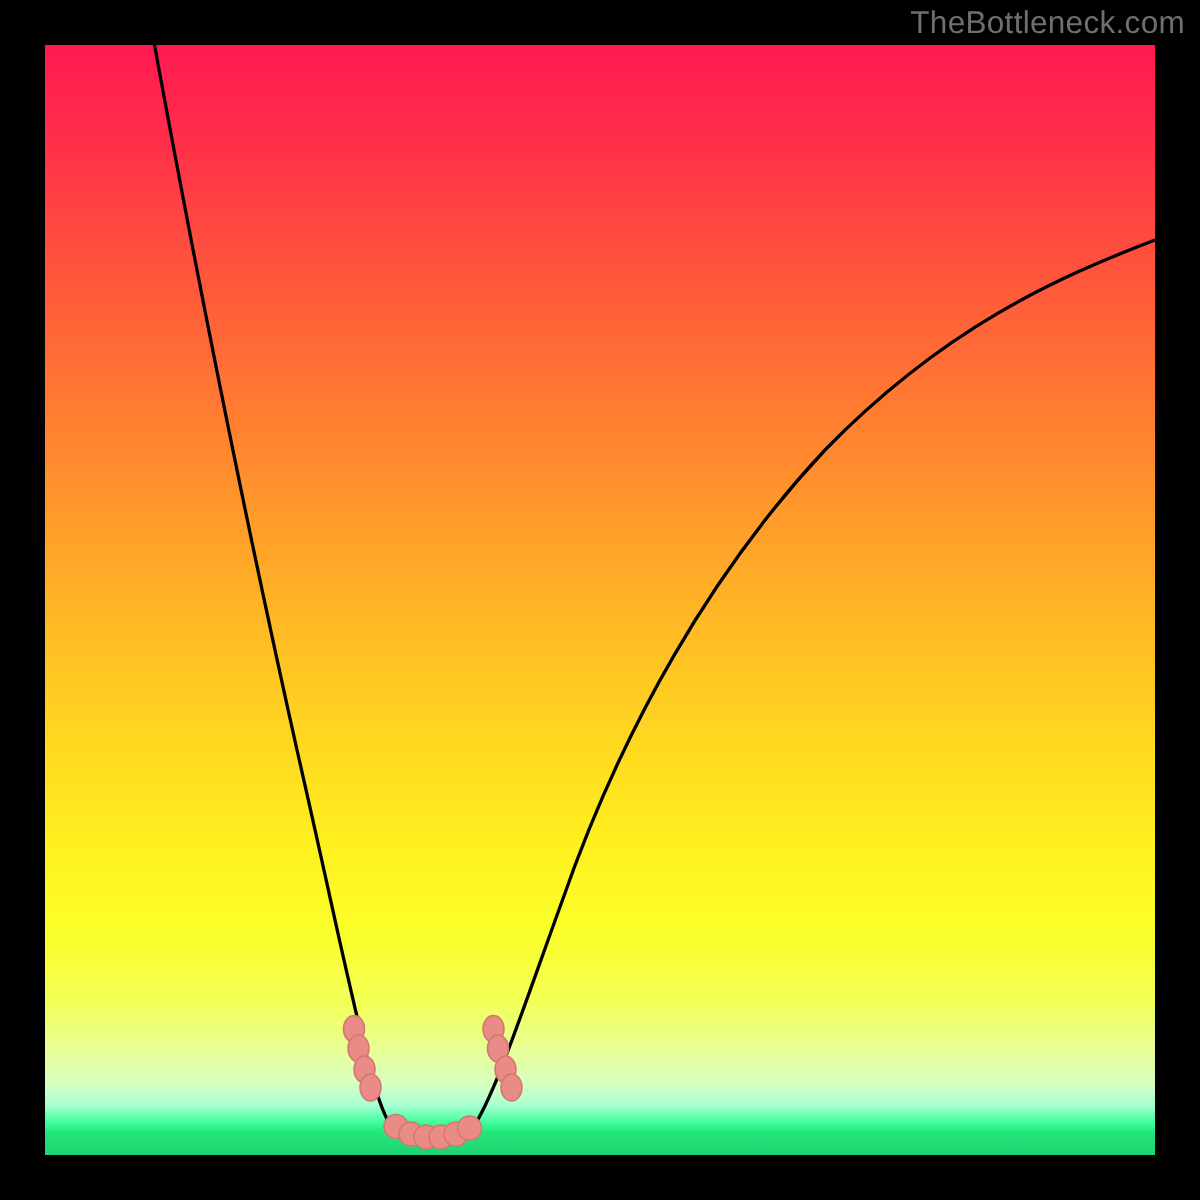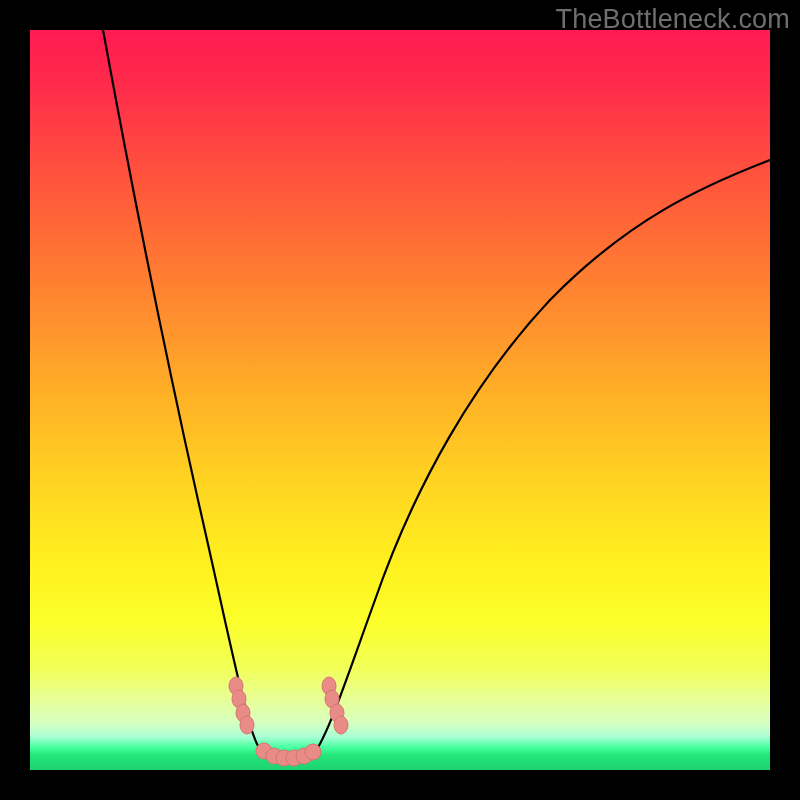--- a/index.html
+++ b/index.html
@@ -51,21 +51,21 @@
     top: 0;
     width: 740px;
     height: 740px;
     overflow: visible;
   }
   .watermark {
     position: absolute;
     top: 4px;
     right: 10px;
     color: #6f6f6f;
-    font-size: 27px;
+    font-size: 21px;
     font-weight: 500;
     letter-spacing: 0.2px;
     user-select: none;
   }
   .curve {
     fill: none;
     stroke: #000;
     stroke-width: 2.2;
     stroke-linecap: round;
   }

